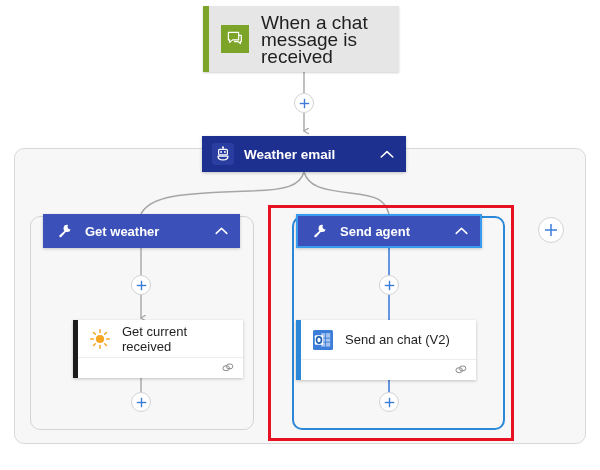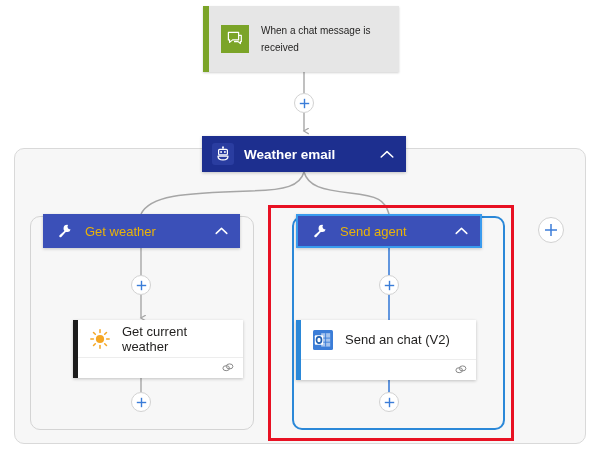--- a/index.html
+++ b/index.html
@@ -47,21 +47,21 @@
     width: 28px; height: 28px;
     background: #7ba428;
     margin-left: 12px;
     flex: 0 0 auto;
     display: flex;
     align-items: center;
     justify-content: center;
   }
   #trigger-card .tc-label {
     margin-left: 12px;
-    font-size: 10px;
+    font-size: 19px;
     color: #201f1e;
     line-height: 17px;
     font-weight: 400;
   }
 
   
   #agent-container {
     position: absolute;
     left: 14px;
     top: 148px;
@@ -156,23 +156,23 @@
   .tool-node .tn-icon {
     width: 20px; height: 20px;
     margin-left: 12px;
     flex: 0 0 auto;
     display: flex;
     align-items: center;
     justify-content: center;
   }
   .tool-node .tn-label {
     margin-left: 10px;
-    color: #eab308;
+    color: #ffffff;
     font-size: 13px;
-    font-weight: normal;
+    font-weight: bold;
     flex: 1 1 auto;
   }
   .tool-node .tn-chev {
     margin-right: 12px;
     flex: 0 0 auto;
     display: flex;
     align-items: center;
   }
 
   
@@ -351,21 +351,21 @@
             <line x1="11" y1="17.6" x2="11" y2="20.2"></line>
             <line x1="1.8" y1="11" x2="4.4" y2="11"></line>
             <line x1="17.6" y1="11" x2="20.2" y2="11"></line>
             <line x1="4.5" y1="4.5" x2="6.3" y2="6.3"></line>
             <line x1="15.7" y1="15.7" x2="17.5" y2="17.5"></line>
             <line x1="4.5" y1="17.5" x2="6.3" y2="15.7"></line>
             <line x1="15.7" y1="6.3" x2="17.5" y2="4.5"></line>
           </g>
         </svg>
       </span>
-      <span class="ac-label">Get current weather</span>
+      <span class="ac-label">Get current received</span>
     </div>
     <div class="ac-bottom">
       <span>
         <svg width="14" height="11" viewBox="0 0 14 11" xmlns="http://www.w3.org/2000/svg">
           <ellipse cx="5.2" cy="6.2" rx="3.3" ry="2.5" fill="none" stroke="#8a8a8a" stroke-width="1"></ellipse>
           <ellipse cx="8.6" cy="4.4" rx="3.3" ry="2.5" fill="none" stroke="#8a8a8a" stroke-width="1"></ellipse>
         </svg>
       </span>
     </div>
   </div>

